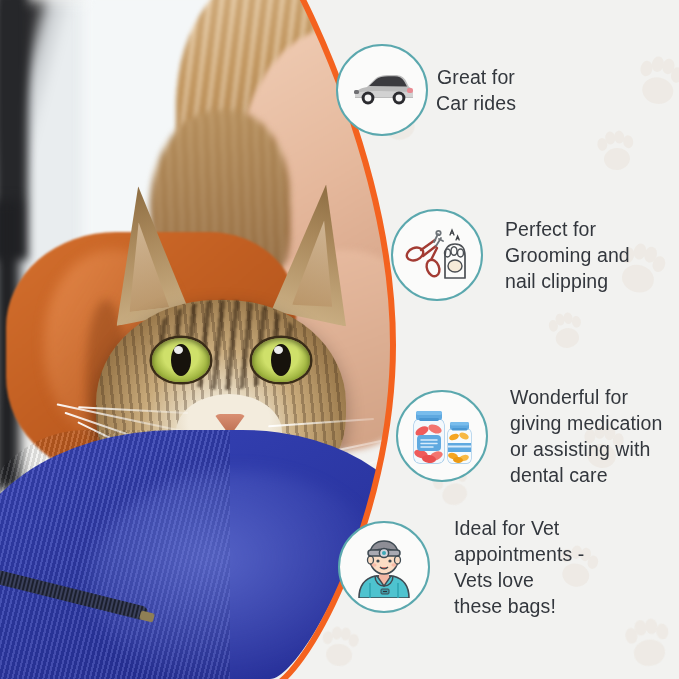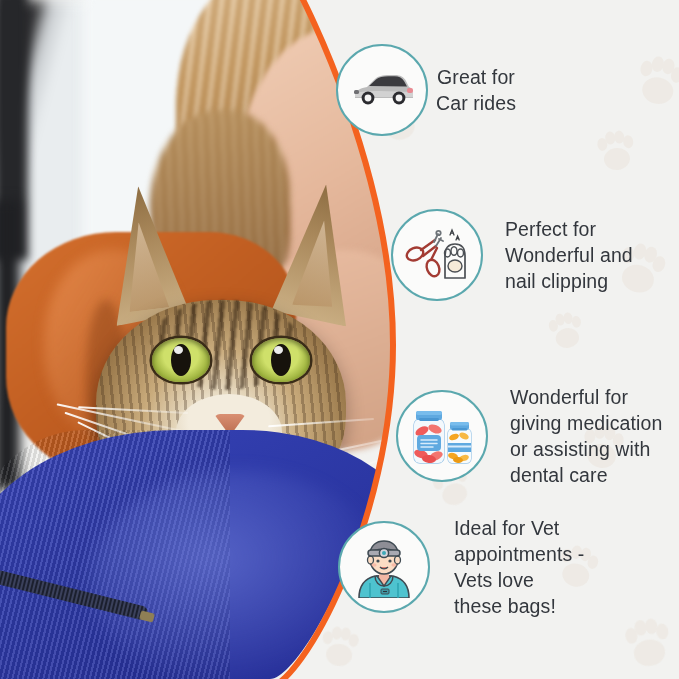--- a/index.html
+++ b/index.html
@@ -328,21 +328,21 @@
         </g>
         <g stroke="#3e4247" stroke-width="1.3" fill="none" stroke-linecap="round">
           <path d="M45 9 L47 4 L49 9"></path>
             <path d="M45.8 7.2 L48.2 7.2"></path>
           <path d="M51 14 L52.6 10 L54.2 14"></path>
             <path d="M51.6 12.6 L53.6 12.6"></path>
         </g>
       </svg>
     </div>
     <div class="ftext">Perfect for
-Wonderful and
+Grooming and
 nail clipping</div>
   </div>
 
   <div class="feature f3">
     <div class="circle">
       <svg width="68" height="58" viewBox="0 0 68 58">
 
         <rect x="6" y="12" width="30" height="44" rx="6" fill="#eef4fa" stroke="#9cc6e8" stroke-width="1.4"></rect>
         <g clip-path="url(#bigclip)">
           <rect x="6" y="12" width="30" height="44" fill="#f3f8fc"></rect>

